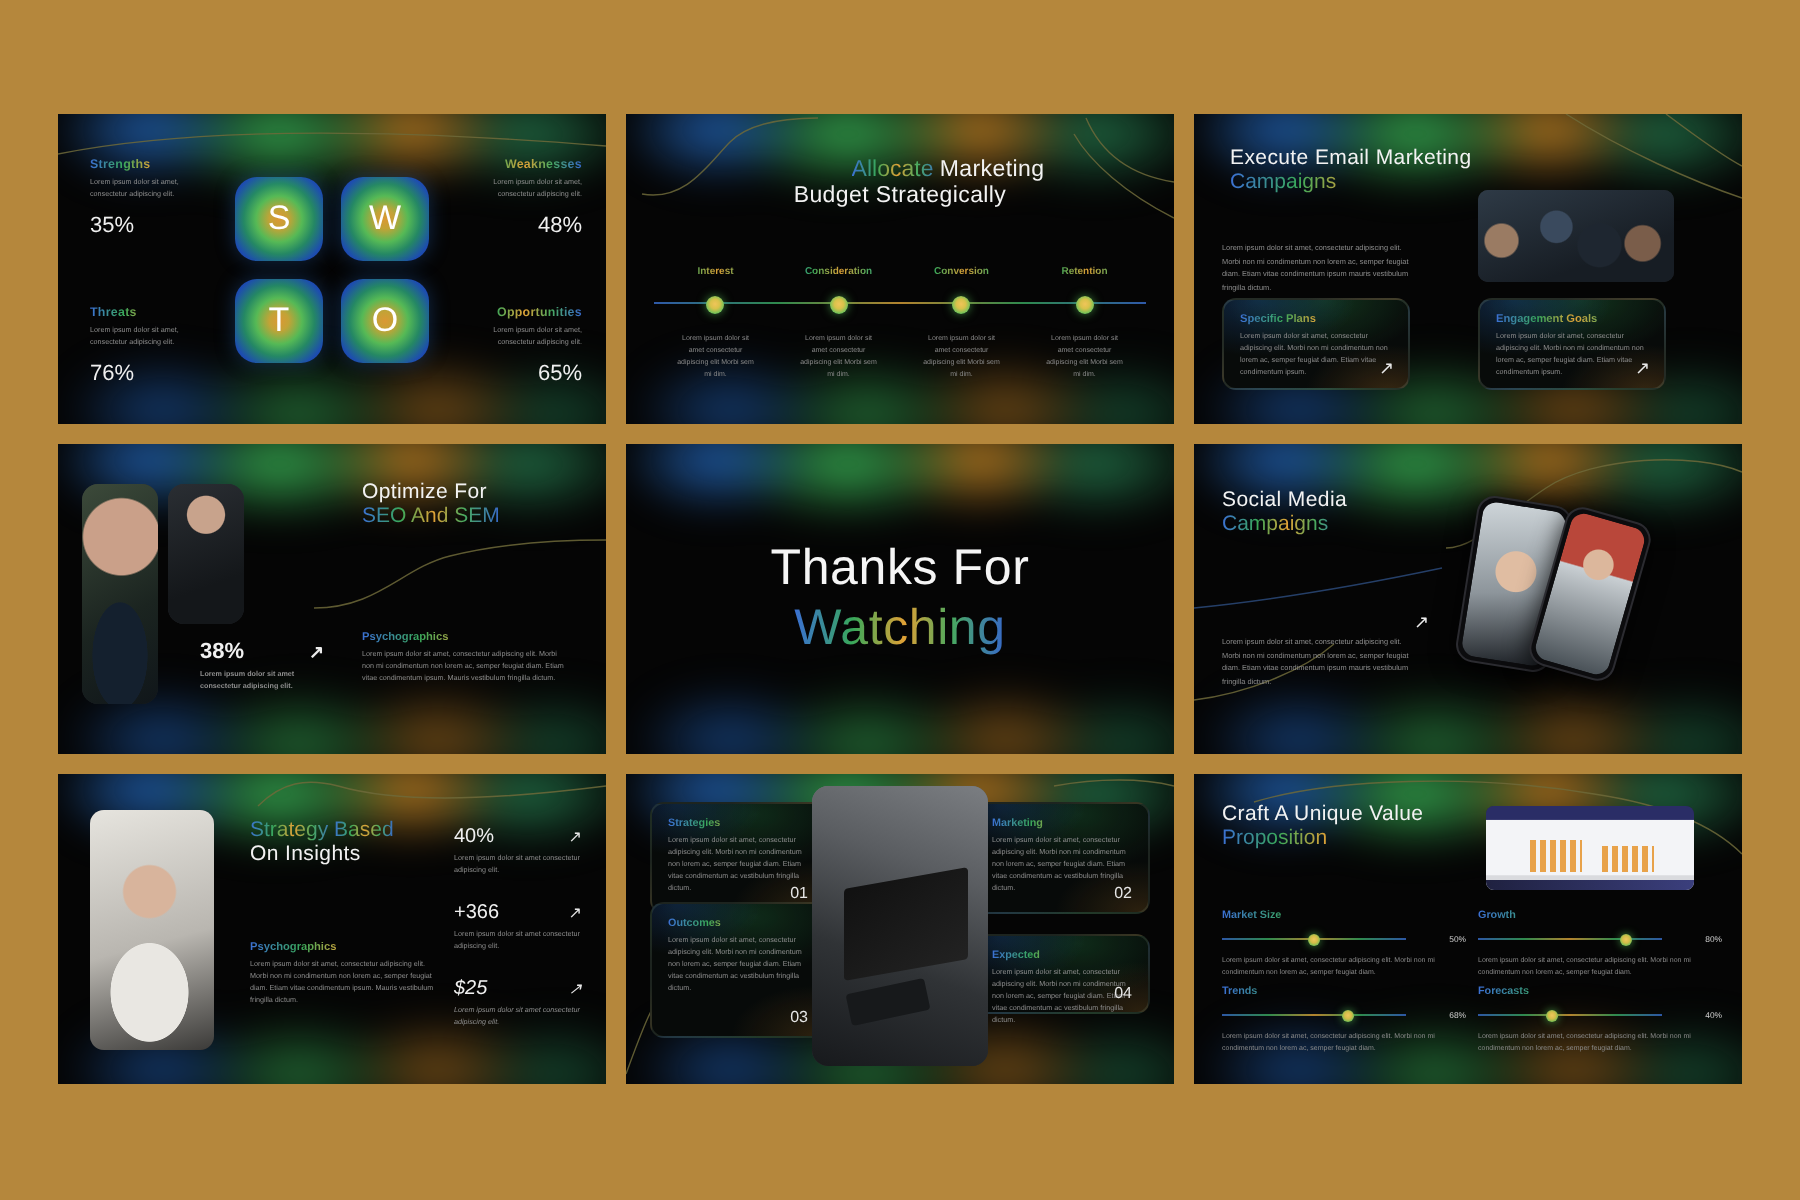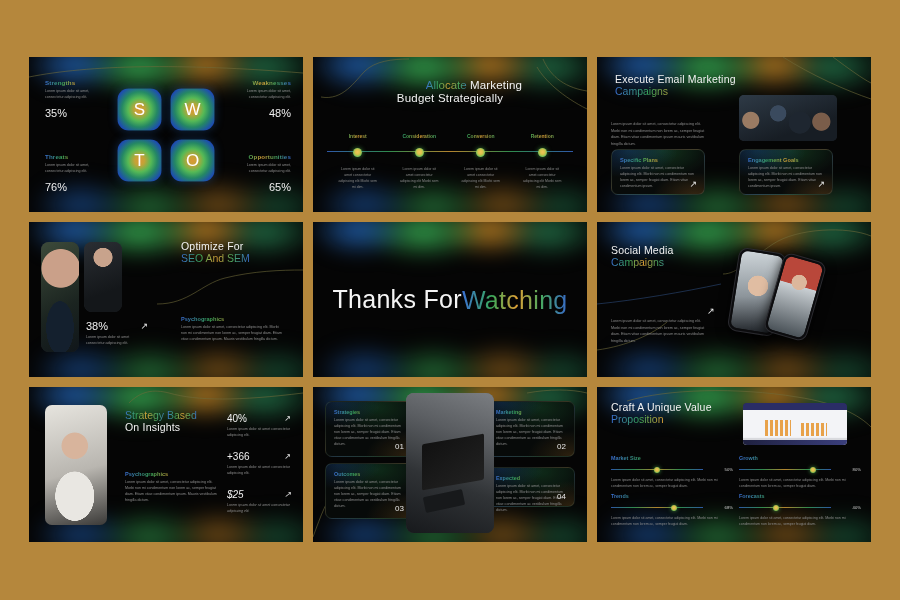--- a/index.html
+++ b/index.html
@@ -115,21 +115,21 @@
     background:
       radial-gradient(ellipse 70px 40px at 18% 0%, rgba(30,90,170,.35), transparent 70%),
       radial-gradient(ellipse 70px 40px at 55% 0%, rgba(40,140,70,.3), transparent 70%),
       radial-gradient(ellipse 60px 34px at 90% 105%, rgba(190,120,40,.25), transparent 70%),
       #080b0a;
   }
   .card h4 { font-size: 5.6px; font-weight: 700; }
   .arrow { position: absolute; right: 7px; bottom: 5px; color: #e8e8e8; font-size: 9px; line-height: 1; }
 
   
-  .thanks { position: absolute; inset: 0; display: flex; align-items: center; justify-content: center; }
+  .thanks { position: absolute; inset: 0; display: flex; flex-direction: column; align-items: center; justify-content: center; }
   .thanks .l1 { font-size: 25px; color: #f5f5f5; letter-spacing: .3px; }
   .thanks .l2 { font-size: 25px; letter-spacing: .3px; margin-top: 1px; }
 
   
   .phone {
     position: absolute; border-radius: 9px;
     background: #0c0c0e; border: 1.6px solid #2b2b30;
     overflow: hidden;
     box-shadow: 0 3px 12px rgba(0,0,0,.8);
   }
@@ -307,21 +307,21 @@
       <div class="px" style="background:
         radial-gradient(circle at 52% 24%, #caa089 0 22%, transparent 23%),
         radial-gradient(ellipse 60% 40% at 50% 78%, #14202e 0 60%, transparent 61%),
         linear-gradient(150deg,#3c4a3a,#1b2420 60%,#10161a);"></div>
     </div>
     <div class="photo" style="left:55px; top:20px; width:38px; height:70px; border-radius:8px;">
       <div class="px" style="background:
         radial-gradient(circle at 50% 22%, #c8a38c 0 16%, transparent 17%),
         linear-gradient(160deg,#2a2e33,#14171a 70%);"></div>
     </div>
-    <div style="position:absolute; left:57px; top:98px; width:62px;">
+    <div style="position:absolute; left:71px; top:98px; width:62px;font-weight:bold;">
       <div style="display:flex; align-items:center; justify-content:space-between;">
         <span style="font-size:11px; color:#f1f1f1;">38%</span>
         <span style="font-size:9px; color:#ececec;">↗</span>
       </div>
       <div class="lorem">Lorem ipsum dolor sit amet consectetur adipiscing elit.</div>
     </div>
     <div class="hd" style="left:152px; top:18px;">
       <div class="l1 ttl">Optimize For</div>
       <div class="l2 grad">SEO And SEM</div>
     </div>
@@ -419,21 +419,21 @@
     <div class="pcard" style="left:12px; top:14px; height:56px;">
       <h4 class="grad">Strategies</h4>
       <div class="lorem">Lorem ipsum dolor sit amet, consectetur adipiscing elit. Morbi non mi condimentum non lorem ac, semper feugiat diam. Etiam vitae condimentum ac vestibulum fringilla dictum.</div>
       <div class="pnum">01</div>
     </div>
     <div class="pcard" style="right:12px; top:14px; height:56px;">
       <h4 class="grad">Marketing</h4>
       <div class="lorem">Lorem ipsum dolor sit amet, consectetur adipiscing elit. Morbi non mi condimentum non lorem ac, semper feugiat diam. Etiam vitae condimentum ac vestibulum fringilla dictum.</div>
       <div class="pnum">02</div>
     </div>
-    <div class="pcard" style="left:12px; top:76px; height:56px;">
+    <div class="pcard" style="left:12px; top:64px; height:68px;">
       <h4 class="grad">Outcomes</h4>
       <div class="lorem">Lorem ipsum dolor sit amet, consectetur adipiscing elit. Morbi non mi condimentum non lorem ac, semper feugiat diam. Etiam vitae condimentum ac vestibulum fringilla dictum.</div>
       <div class="pnum">03</div>
     </div>
     <div class="pcard" style="right:12px; top:80px; height:40px;">
       <h4 class="grad">Expected</h4>
       <div class="lorem">Lorem ipsum dolor sit amet, consectetur adipiscing elit. Morbi non mi condimentum non lorem ac, semper feugiat diam. Etiam vitae condimentum ac vestibulum fringilla dictum.</div>
       <div class="pnum">04</div>
     </div>
     <div class="center-img">

